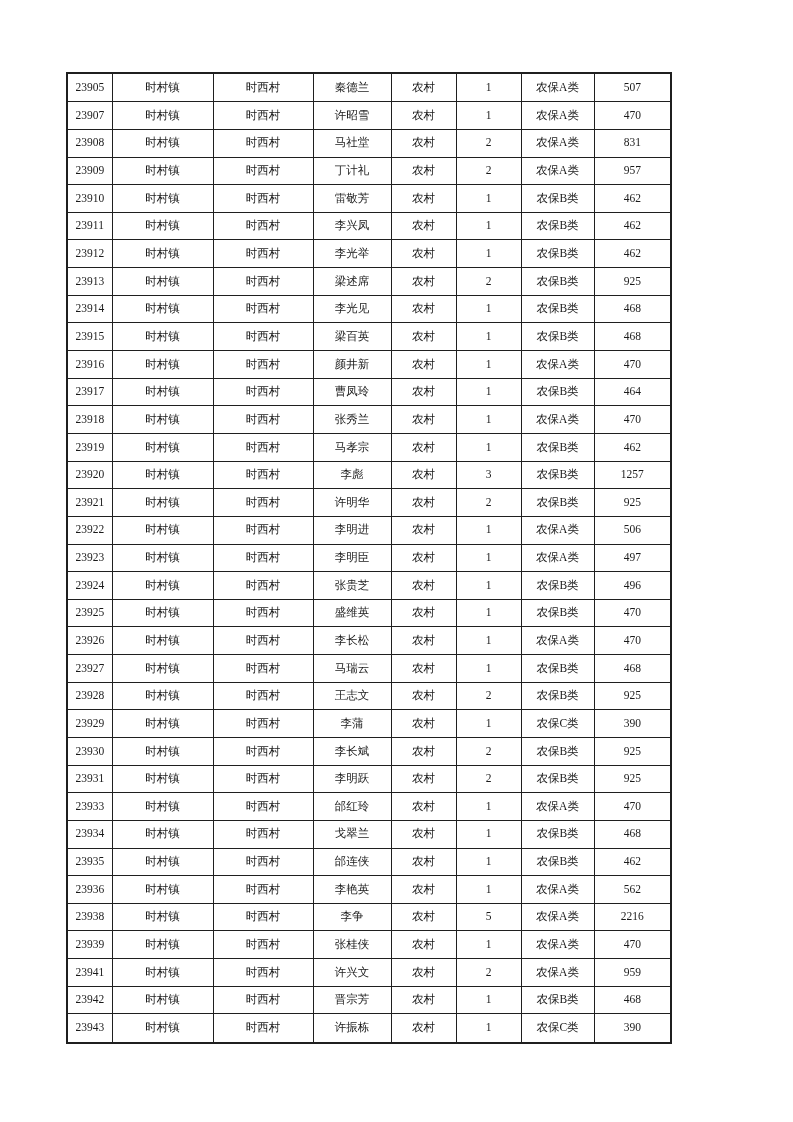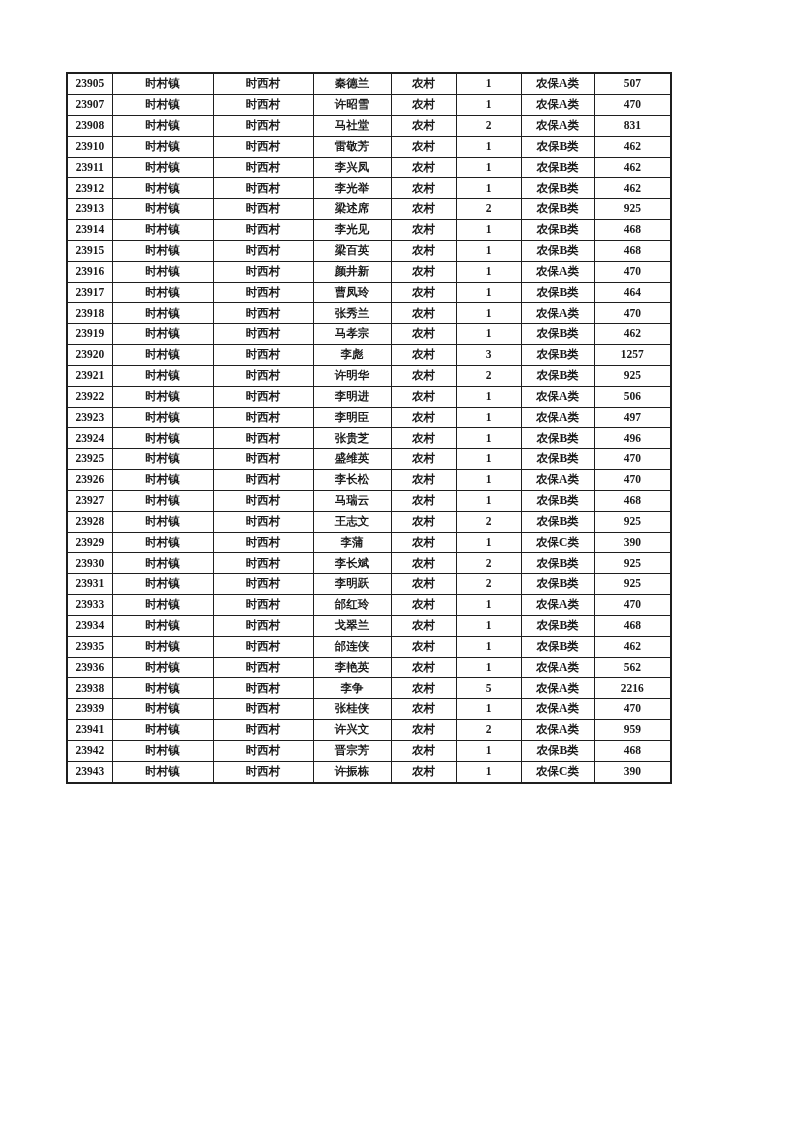--- a/index.html
+++ b/index.html
@@ -13,25 +13,24 @@
     height: 1122px;
     background: #ffffff;
     overflow: hidden;
     font-family: "Liberation Serif", "DejaVu Serif", serif;
   }
   table.data-table {
     position: absolute;
     left: 66px;
     top: 72px;
     width: 604px;
-    height: 712px;
+    height: 972px;
     border-collapse: collapse;
     table-layout: fixed;
     border: 2px solid #1f1f1f;
-    font-weight: bold;
   }
   table.data-table td {
     border: 1px solid #1f1f1f;
     text-align: center;
     vertical-align: middle;
     font-size: 11.5px;
     color: #1a1a1a;
     padding: 0;
     line-height: 1;
     overflow: hidden;
@@ -78,20 +77,30 @@
     <td>23908</td>
     <td>时村镇</td>
     <td>时西村</td>
     <td>马社堂</td>
     <td>农村</td>
     <td>2</td>
     <td>农保A类</td>
     <td>831</td>
   </tr>
         <tr>
+    <td>23909</td>
+    <td>时村镇</td>
+    <td>时西村</td>
+    <td>丁计礼</td>
+    <td>农村</td>
+    <td>2</td>
+    <td>农保A类</td>
+    <td>957</td>
+  </tr>
+        <tr>
     <td>23910</td>
     <td>时村镇</td>
     <td>时西村</td>
     <td>雷敬芳</td>
     <td>农村</td>
     <td>1</td>
     <td>农保B类</td>
     <td>462</td>
   </tr>
         <tr>

